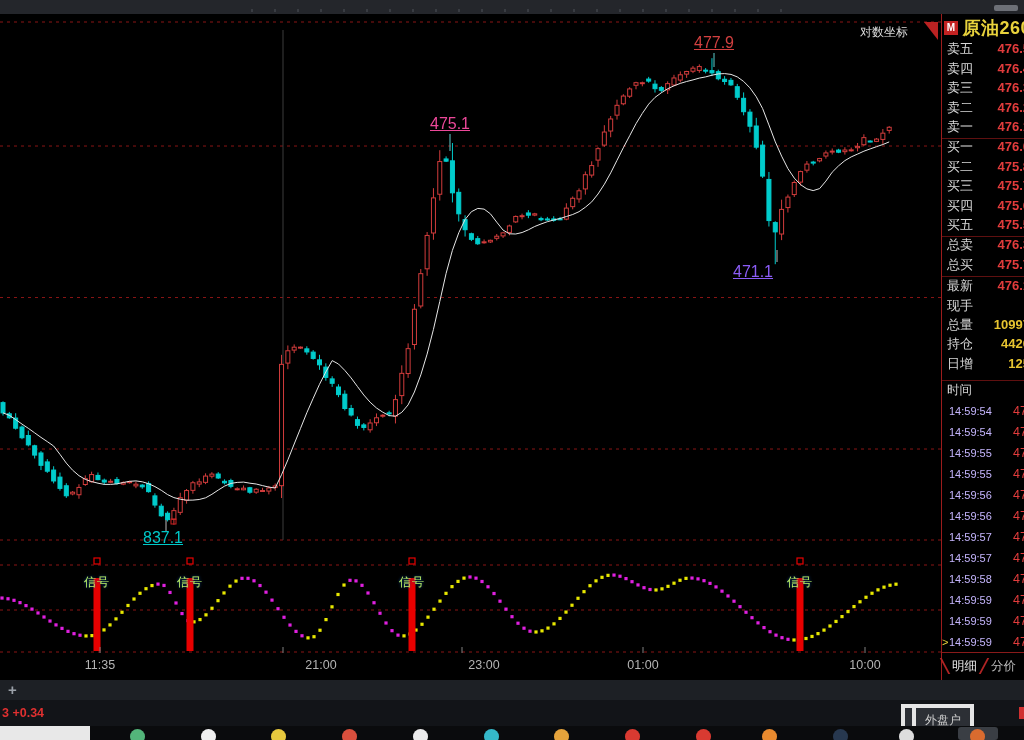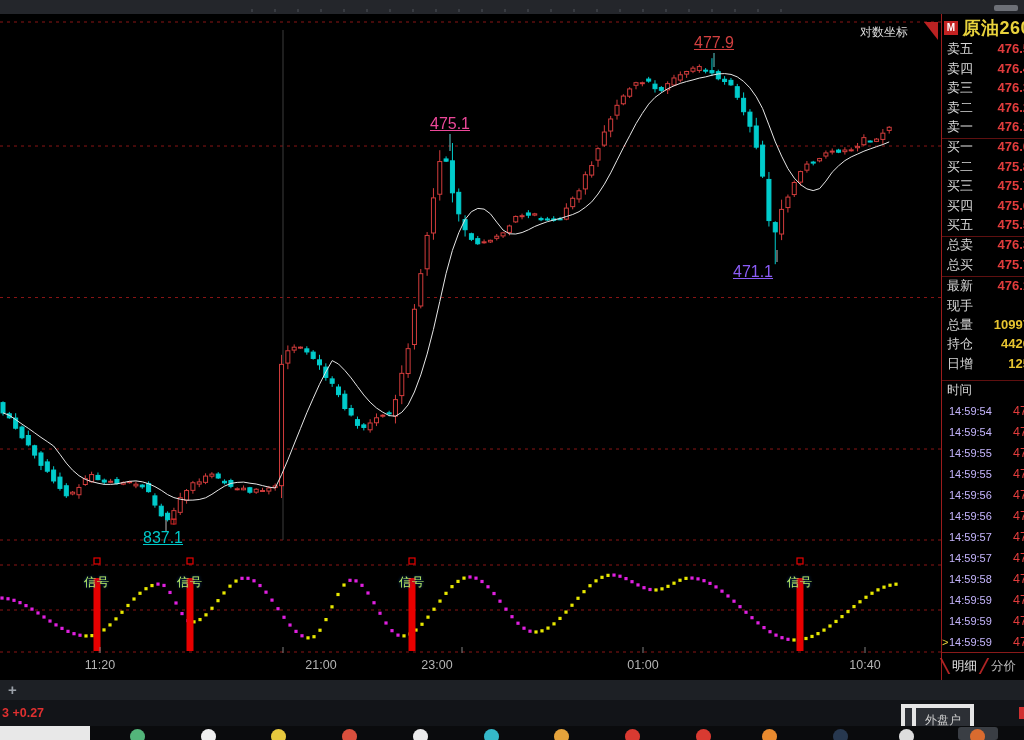--- a/index.html
+++ b/index.html
@@ -538,25 +538,25 @@
       <line x1="865" x2="865" y1="647" y2="653" stroke="#808080" stroke-width="1"></line>
     </svg>
 
   <div id="chart-labels">
     <div class="log-label">对数坐标</div>
     <div class="corner-flag"></div>
   <div class="plabel" style="left: 714px; top: 43px; color: rgb(210, 64, 64);">477.9</div>
       <div class="plabel" style="left: 450px; top: 124px; color: #ec4899;">475.1</div>
       <div class="plabel" style="left: 753px; top: 272px; color: #8b5cf6;">471.1</div>
       <div class="plabel" style="left: 163px; top: 538px; color: rgb(0, 200, 200);">837.1</div>
-      <div class="xlabel" style="left: 100px;">11:20</div>
+      <div class="xlabel" style="left: 100px;">11:35</div>
       <div class="xlabel" style="left: 283px; margin-left: 38px;">21:00</div>
-      <div class="xlabel" style="left: 437px; text-align: right;">23:00</div>
+      <div class="xlabel" style="left: 484px; text-align: right;">23:00</div>
       <div class="xlabel" style="left: 643px;">01:00</div>
-      <div class="xlabel" style="left: 865px;">10:40</div>
+      <div class="xlabel" style="left: 865px;">10:00</div>
       <div class="siglabel" style="left: 97px;">信号</div>
       <div class="siglabel" style="left: 190px;">信号</div>
       <div class="siglabel" style="left: 412px;">信号</div>
       <div class="siglabel" style="left: 800px;">信号</div>
     </div>
 
   <div id="sidebar">
     <div class="sb-title-row">
       <span class="m-badge">M</span>
       <span class="sb-title">原油260</span>
@@ -693,21 +693,21 @@
       <span class="tab-slash slash-r"></span>
       <span class="sb-tab dim">分价</span>
     </div>
   </div>
 
   <div id="plusbar">
     <span class="plus">+</span>
   </div>
 
   <div id="statusbar">
-    <span class="change-text">3 +0.27</span>
+    <span class="change-text">3 +0.34</span>
     <span class="acct-btn" id="btn-futures">期货户</span>
     <span class="acct-btn" id="btn-foreign">外盘户</span>
     <span class="red-sliver"></span>
   </div>
 
   <div id="dock">
     <div class="dock-left"></div>
     <div class="dock-hl"></div>
     <div id="dock-icons">
         <div class="dock-ico" style="left: 130px; background: rgb(83, 181, 122);"></div>

